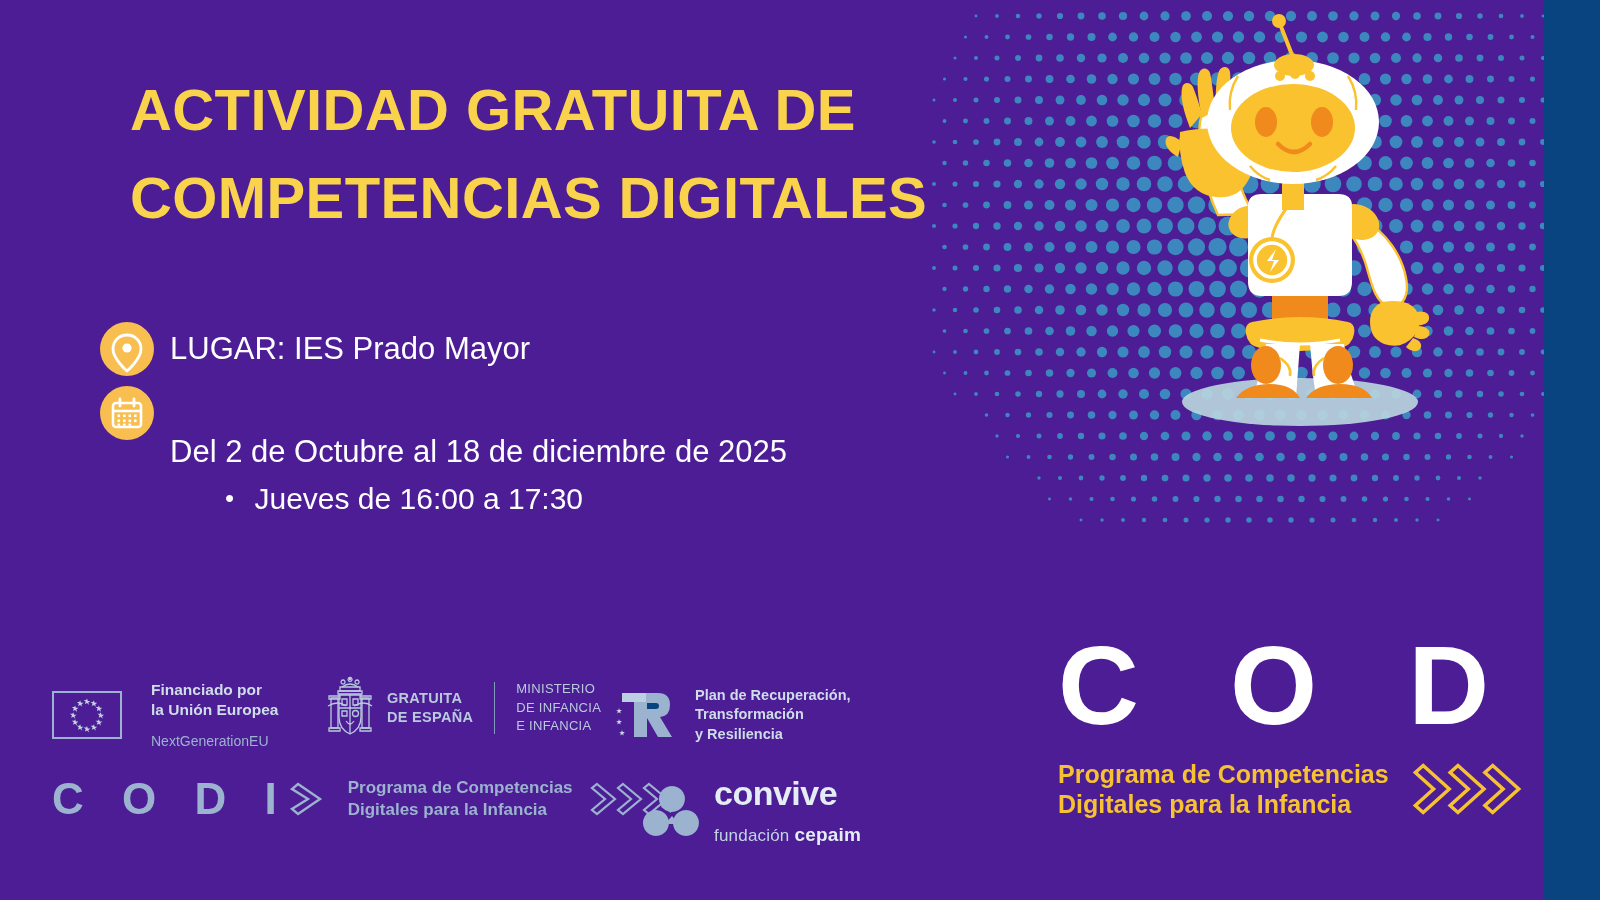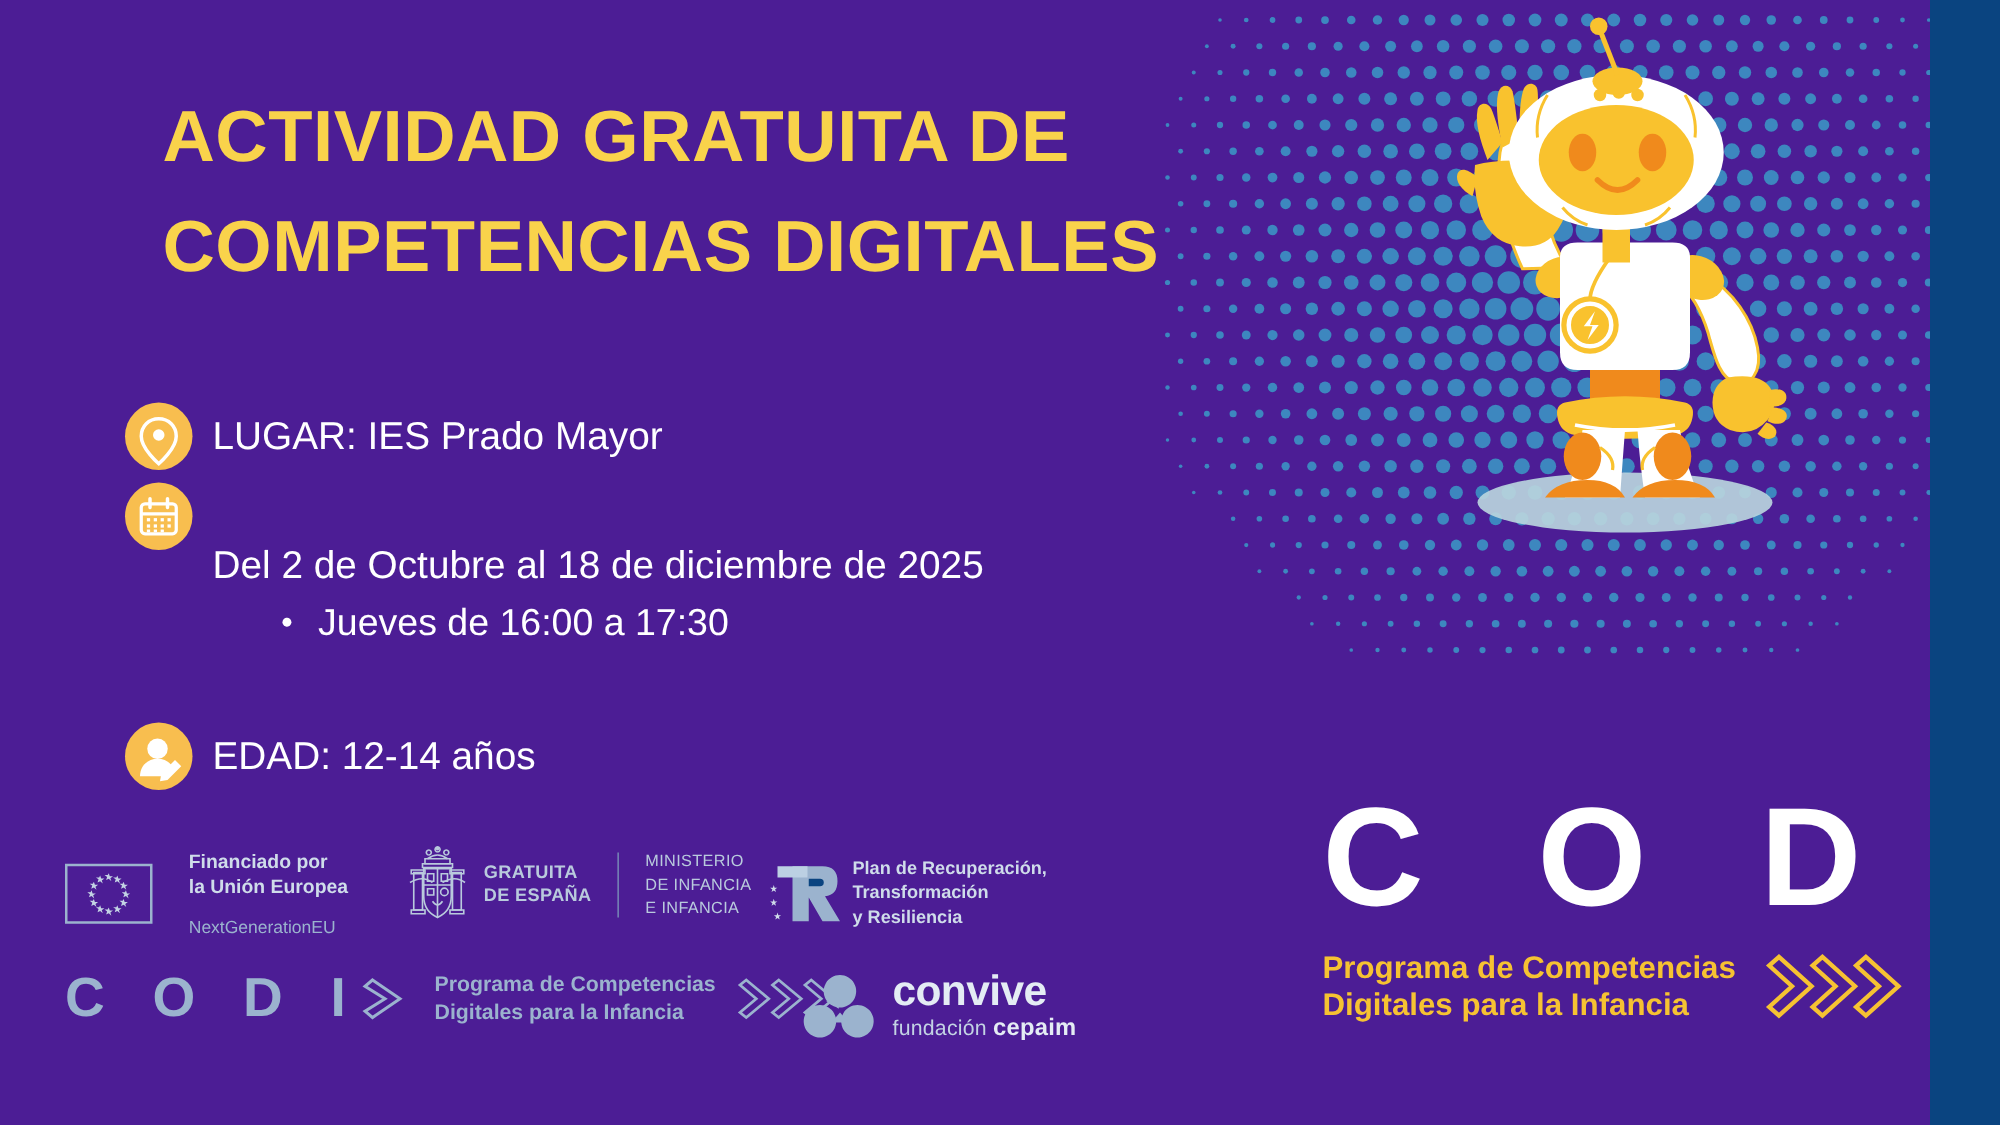--- a/index.html
+++ b/index.html
@@ -1014,30 +1014,20 @@
         </svg>
       </span>
       <span class="rowtext">Del 2 de Octubre al 18 de diciembre de 2025</span>
     </div>
 
     <div class="sub">
       <span class="bullet">•</span>
       <span>Jueves de 16:00 a 17:30</span>
     </div>
 
-    <div class="row age">
-      <span class="ico">
-        <svg viewBox="0 0 54 54" aria-hidden="true">
-          <circle cx="26" cy="21" r="8.2" fill="#ffffff"></circle>
-          <path d="M12 43 c0 -9 7 -14 14 -14 c5 0 9 2 12 6 l-9 8 z" fill="#ffffff"></path>
-          <path d="M40 30 l5 5 -11 11 -6 1 1 -6 z" fill="#ffffff"></path>
-        </svg>
-      </span>
-      <span class="rowtext">EDAD: 12-14 años</span>
-    </div>
   </div>
 
   <div id="footer">
 
     <div class="fl" style="left:0; top:8px; display:flex; align-items:center; gap:29px;">
       <span class="euflag">
         <svg viewBox="0 0 70 48" style="position:absolute;inset:0;width:100%;height:100%" aria-hidden="true">
           <g fill="#c3d3e4">
             <g transform="translate(35,24)">
               <g transform="translate(0,-15)">
@@ -1121,21 +1111,21 @@
         <span class="gobtxt" style="display:block">DE ESPAÑA</span>
       </span>
       <span class="vbar" style="height:52px; margin:0 10px;"></span>
       <span>
         <span class="mintxt" style="display:block">MINISTERIO</span>
         <span class="mintxt" style="display:block">DE INFANCIA</span>
         <span class="mintxt" style="display:block">E INFANCIA</span>
       </span>
     </div>
 
-    <div class="fl" style="left:562px; top:14px; display:flex; align-items:center; gap:6px;">
+    <div class="fl" style="left:562px; top:14px; display:flex; align-items:center; gap:19px;">
       <span style="width:62px;height:56px;position:relative;display:block">
         <svg viewBox="0 0 62 56" style="position:absolute;inset:0;width:100%;height:100%" aria-hidden="true">
           <path d="M20 6 h24 q12 0 12 12 q0 11 -10 12 l12 20 h-14 l-11 -19 v19 h-13 z" fill="#9bb3ce"></path>
           <path d="M33 16 h9 q3 0 3 3 q0 3 -3 3 h-9 z" fill="#0a4480"></path>
           <path d="M8 6 h24 v9 h-24 z" fill="#bcd0e3"></path>
           <g fill="#cfdcea">
             <path d="M5 21 l.7 2.1h2.2l-1.8 1.3.7 2.1L5 25.3 3.2 26.6l.7-2.1-1.8-1.3h2.2z"></path>
             <path d="M5 32 l.7 2.1h2.2l-1.8 1.3.7 2.1L5 36.3 3.2 37.6l.7-2.1-1.8-1.3h2.2z"></path>
             <path d="M8 43 l.7 2.1h2.2l-1.8 1.3.7 2.1L8 47.3 6.2 48.6l.7-2.1-1.8-1.3h2.2z"></path>
           </g>
@@ -1176,21 +1166,21 @@
           <g fill="#9bb3ce">
             <path d="M30 4 a13 13 0 1 1 -.1 0 z M19 25 l10 -6 0 12 z"></path>
             <path d="M14 28 a13 13 0 1 1 -.1 0 z"></path>
             <path d="M44 28 a13 13 0 1 1 -.1 0 z"></path>
           </g>
           <path d="M30 34 l-7 8 14 0 z" fill="#9bb3ce"></path>
         </svg>
       </span>
       <span>
         <span class="convivetxt" style="display:block">convive</span>
-        <span class="cepaimtxt" style="display:block; margin-top:3px;">
+        <span class="cepaimtxt" style="display:block; margin-top:15px;">
           <span>fundación </span><b>cepaim</b>
         </span>
       </span>
     </div>
   </div>
 
   <div id="bigcodi">
     <div style="display:flex; align-items:center;">
       <span class="bigletters">C O D I</span>
       <span style="width:112px;height:112px;position:relative;display:block;margin-left:-6px;">

